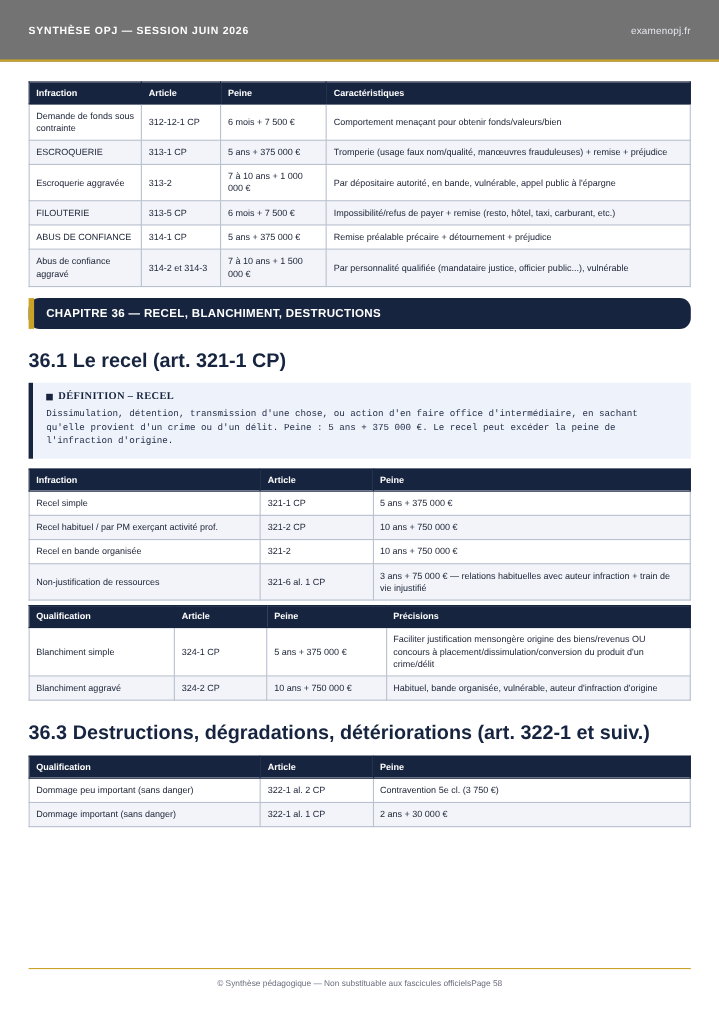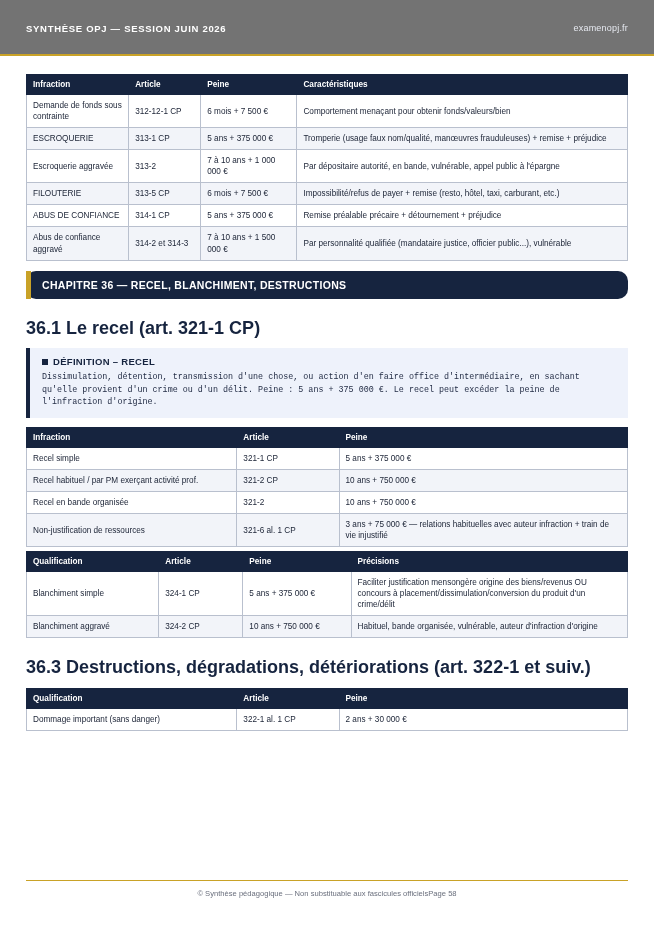--- a/index.html
+++ b/index.html
@@ -114,20 +114,21 @@
   }
   .definition-title {
     font-size: 9.5px;
     font-weight: bold;
     color: #16243f;
     letter-spacing: 0.3px;
     margin-bottom: 4px;
     display: flex;
     align-items: center;
     gap: 5px;
+    font-family: Liberation Serif, serif;
   }
   .sq-icon {
     width: 6px; height: 6px;
     background: #16243f;
     display: inline-block;
   }
   .definition-text {
     font-size: 8.4px;
     line-height: 1.5;
     color: #1f2942;
@@ -314,20 +315,25 @@
       </colgroup>
     <thead>
       <tr>
         <th>Qualification</th>
         <th>Article</th>
         <th>Peine</th>
       </tr>
     </thead>
     <tbody>
       <tr>
+        <td>Dommage peu important (sans danger)</td>
+        <td>322-1 al. 2 CP</td>
+        <td>Contravention 5e cl. (3 750 €)</td>
+      </tr>
+      <tr>
         <td>Dommage important (sans danger)</td>
         <td>322-1 al. 1 CP</td>
         <td>2 ans + 30 000 €</td>
       </tr>
     </tbody>
   </table>
 
 </div>
 
 <div class="footer">

